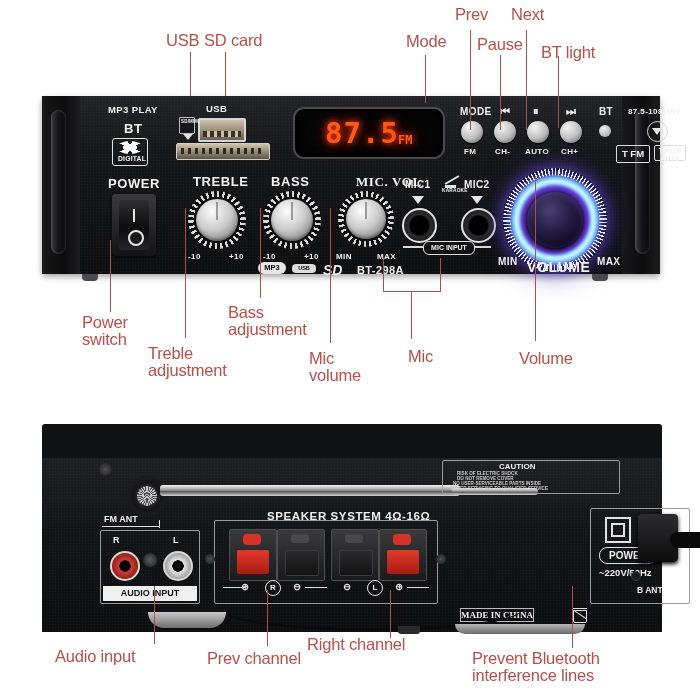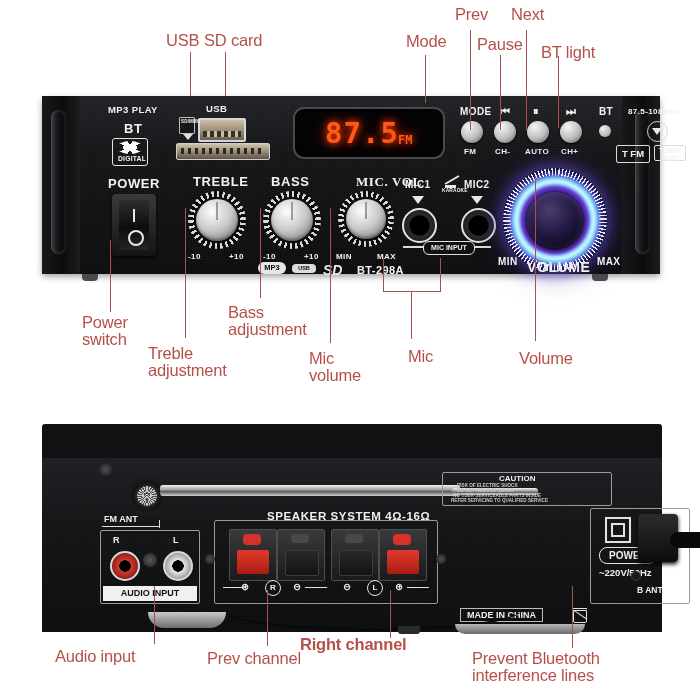--- a/index.html
+++ b/index.html
@@ -278,39 +278,39 @@
       </div>
       <div class="rlbl" style="left:128px;top:60px;font-size:10px;">⊖</div>
       <div style="position:absolute;left:152px;top:59px;width:14px;height:14px;border:1.3px solid #e6e6e6;border-radius:50%;color:#f0f0f0;font-size:8px;font-weight:bold;text-align:center;line-height:13px;">L</div>
       <div class="rlbl" style="left:180px;top:60px;font-size:10px;">⊕</div>
       <div style="position:absolute;left:192px;top:66px;width:22px;height:1.3px;background:#e0e0e0;"></div>
     </div>
     <div style="position:absolute;left:163px;top:96px;width:10px;height:10px;border-radius:50%;background:radial-gradient(circle,#4f4f51,#1a1a1c);"></div>
     <div style="position:absolute;left:394px;top:96px;width:10px;height:10px;border-radius:50%;background:radial-gradient(circle,#4f4f51,#1a1a1c);"></div>
 
 
-    <div class="rbox" style="left:400px;top:14px;width:168px;height:32px;">
+    <div class="rbox" style="left:400px;top:2px;width:168px;height:32px;padding-left:8px;">
       <div class="rlbl" style="left:56px;top:1px;font-size:8px;">CAUTION</div>
       <div class="rlbl" style="left:14px;top:10px;font-size:4.6px;color:#c8c8c8;">RISK OF ELECTRIC SHOCK</div>
       <div class="rlbl" style="left:14px;top:15px;font-size:4.6px;color:#c8c8c8;">DO NOT REMOVE COVER</div>
       <div class="rlbl" style="left:10px;top:20px;font-size:4.6px;color:#c8c8c8;">NO USER-SERVICEABLE PARTS INSIDE</div>
       <div class="rlbl" style="left:8px;top:25px;font-size:4.6px;color:#c8c8c8;">REFER SERVICING TO QUALIFIED SERVICE</div>
     </div>
 
 
     <div class="rbox" style="left:548px;top:50px;width:98px;height:94px;">
       <div style="position:absolute;left:14px;top:8px;width:22px;height:22px;border:2px solid #e2e2e2;">
         <div style="position:absolute;left:4px;top:4px;right:4px;bottom:4px;border:2px solid #e2e2e2;"></div>
       </div>
       <div style="position:absolute;left:8px;top:38px;width:56px;height:15px;border:1.2px solid #e2e2e2;border-radius:8px;color:#f0f0f0;font-size:10px;font-weight:bold;text-align:center;line-height:15px;">POWER</div>
       <div class="rlbl" style="left:8px;top:58px;font-size:9.5px;">~220V/50Hz</div>
       <div class="rlbl" style="left:46px;top:76px;font-size:8.5px;">B  ANT</div>
       <div style="position:absolute;left:40px;top:62px;width:8px;height:8px;border-radius:50%;background:#1a1a1c;border:1px solid #3a3a3c;"></div>
     </div>
-    <div class="rlbl" style="left:418px;top:150px;font-size:9px;border:1px solid #bdbdbd;padding:1px 6px;">MADE IN CHINA</div>
+    <div class="rlbl" style="left:418px;top:150px;font-size:9px;border:1px solid #bdbdbd;padding:1px 0;font-family:Liberation Serif, serif;">MADE IN CHINA</div>
     <div style="position:absolute;left:530px;top:148px;width:15px;height:17px;">
       <div style="position:absolute;left:1px;top:4px;width:12px;height:11px;border:1.2px solid #e0e0e0;border-radius:0 0 2px 2px;"></div>
       <div style="position:absolute;left:0;top:2px;width:15px;height:1.4px;background:#e0e0e0;"></div>
       <div style="position:absolute;left:0;top:8px;width:16px;height:1.2px;background:#e0e0e0;transform:rotate(34deg);"></div>
     </div>
 
     <div style="position:absolute;left:596px;top:56px;width:40px;height:48px;border-radius:4px;background:linear-gradient(180deg,#2c2c2e,#0c0c0d);box-shadow:0 2px 4px #000;"></div>
     <div style="position:absolute;left:628px;top:74px;width:64px;height:16px;border-radius:8px;background:#0a0a0b;"></div>
     <div style="position:absolute;left:636px;top:80px;width:70px;height:80px;border-right:10px solid #0a0a0b;border-radius:0 40px 40px 0;"></div>
 
@@ -358,15 +358,15 @@
 <div class="ann" style="left:408px;top:348px;">Mic</div>
 <div class="ann" style="left:519px;top:350px;">Volume</div>
 
 <div class="leader vline" style="left:154px;top:586px;height:58px;"></div>
 <div class="leader vline" style="left:267px;top:590px;height:56px;"></div>
 <div class="leader vline" style="left:390px;top:590px;height:48px;"></div>
 <div class="leader vline" style="left:572px;top:586px;height:62px;"></div>
 
 <div class="ann" style="left:55px;top:648px;">Audio input</div>
 <div class="ann" style="left:207px;top:650px;">Prev channel</div>
-<div class="ann" style="left:300px;top:636px;font-weight:bold;">Right channel</div>
+<div class="ann" style="left:307px;top:636px;">Right channel</div>
 <div class="ann" style="left:472px;top:650px;">Prevent Bluetooth
 interference lines</div>
 
 </body></html>

